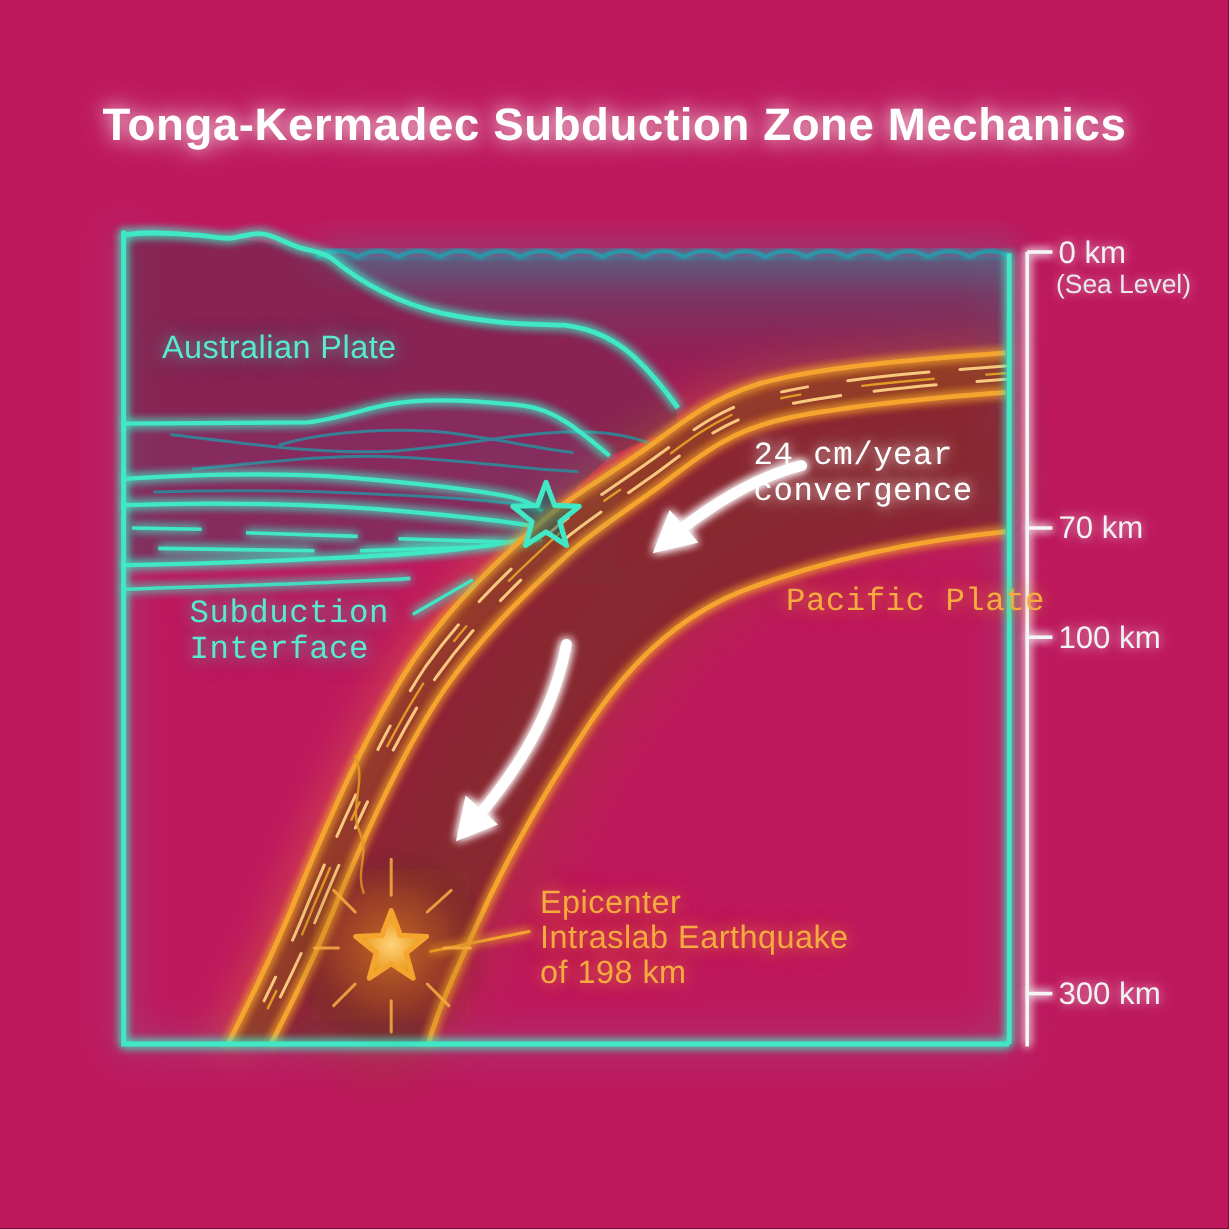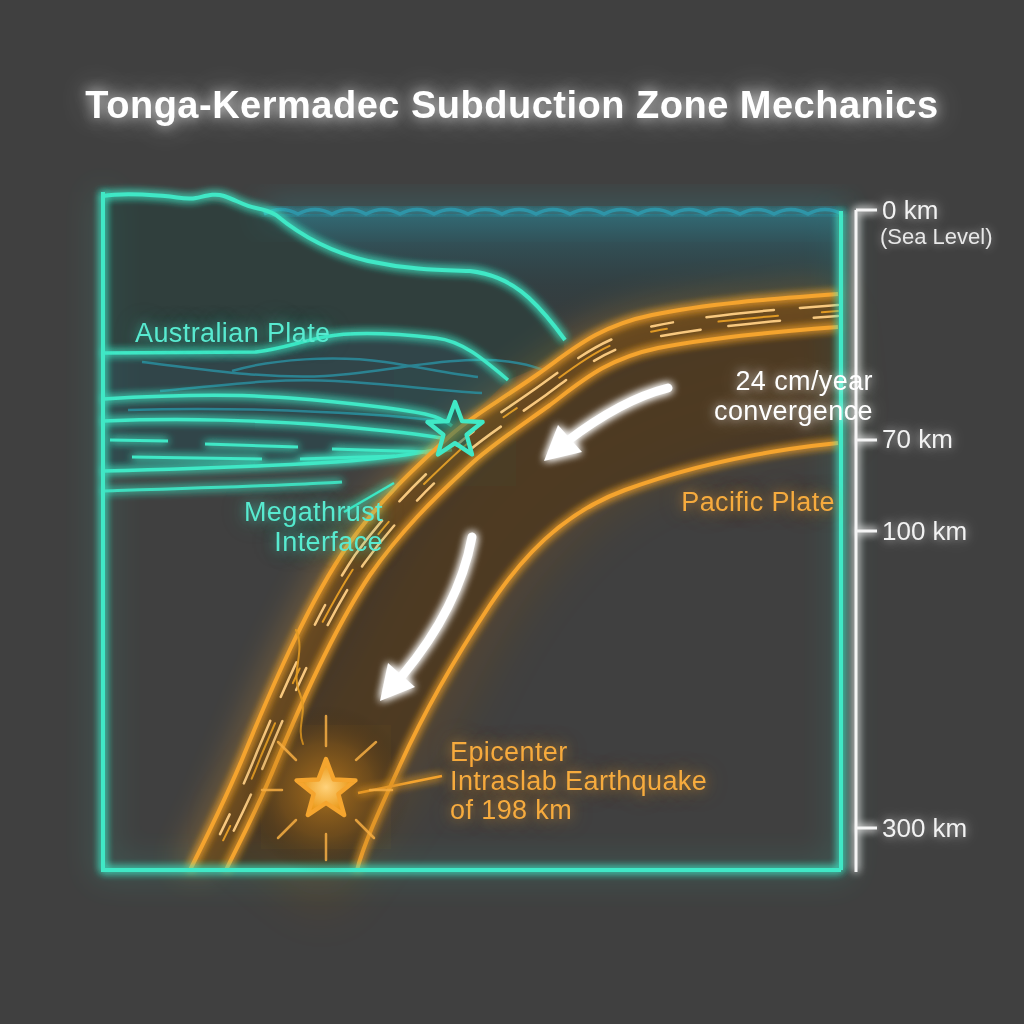--- a/index.html
+++ b/index.html
@@ -1,30 +1,30 @@
 <!DOCTYPE html>
 <html><head>
 <meta charset="utf-8">
 <style>
   html,body{margin:0;padding:0;background:#000;}
   .stage{
-    position:relative;width:1024px;height:1024px;background:#404040;overflow:hidden;
+    position:relative;width:1024px;height:1024px;background:#be185d;overflow:hidden;
     font-family:"Liberation Sans", sans-serif;
   }
   .stage svg{position:absolute;left:0;top:0;}
   .lbl{position:absolute;font-size:27px;letter-spacing:.4px;line-height:30px;white-space:nowrap;}
   .teal-text{color:#58ead0;text-shadow:0 0 12px rgba(63,232,198,.6),0 0 26px rgba(63,232,198,.35);}
   .orange-text{color:#f6ab3e;text-shadow:0 0 12px rgba(245,164,47,.6),0 0 26px rgba(245,164,47,.35);}
   .white-text{color:#ffffff;text-shadow:0 0 10px rgba(255,255,255,.75),0 0 24px rgba(255,255,255,.4);}
   .title{
     position:absolute;left:0;top:84px;width:1024px;text-align:center;
     font-size:38px;font-weight:bold;color:#fff;letter-spacing:.5px;
     text-shadow:0 0 14px rgba(255,255,255,.8),0 0 32px rgba(255,255,255,.45);
   }
-  .center{text-align:right;}
+  .center{text-align:left;font-family:Liberation Mono, monospace;}
   .tick-label{position:absolute;left:882px;color:#f2f2f2;font-size:26px;line-height:27px;
     text-shadow:0 0 8px rgba(255,255,255,.55),0 0 20px rgba(255,255,255,.3);text-align:center;}
   .tick-sub{position:absolute;left:880px;color:#e8e8e8;font-size:22px;line-height:24px;
     text-shadow:0 0 8px rgba(255,255,255,.5);text-align:right;}
   .lh29{line-height:29px;}
 </style>
 </head>
 <body>
 
 <div class="stage">
@@ -146,24 +146,24 @@
     <line x1="856" y1="210" x2="856" y2="872"></line>
     <line x1="856" y1="210" x2="877" y2="210"></line>
     <line x1="856" y1="440" x2="877" y2="440"></line>
     <line x1="856" y1="531" x2="877" y2="531"></line>
     <line x1="856" y1="828" x2="877" y2="828"></line>
   </g>
 </svg>
 
   <div class="title">Tonga-Kermadec Subduction Zone Mechanics</div>
 
-  <div class="lbl teal-text" style="left:135px;top:274px;margin-top:44px;">Australian Plate</div>
+  <div class="lbl teal-text" style="left:135px;top:274px;">Australian Plate</div>
 
   <div class="lbl teal-text center" style="left:158px;top:497px;width:225px;">
-    <div>Megathrust</div>
+    <div>Subduction</div>
     <div>Interface</div>
   </div>
 
   <div class="lbl white-text center" style="left:628px;top:366px;width:245px;">
     <div>24 cm/year</div>
     <div>convergence</div>
   </div>
 
   <div class="lbl orange-text center" style="left:655px;top:487px;width:180px;">Pacific Plate</div>
 

